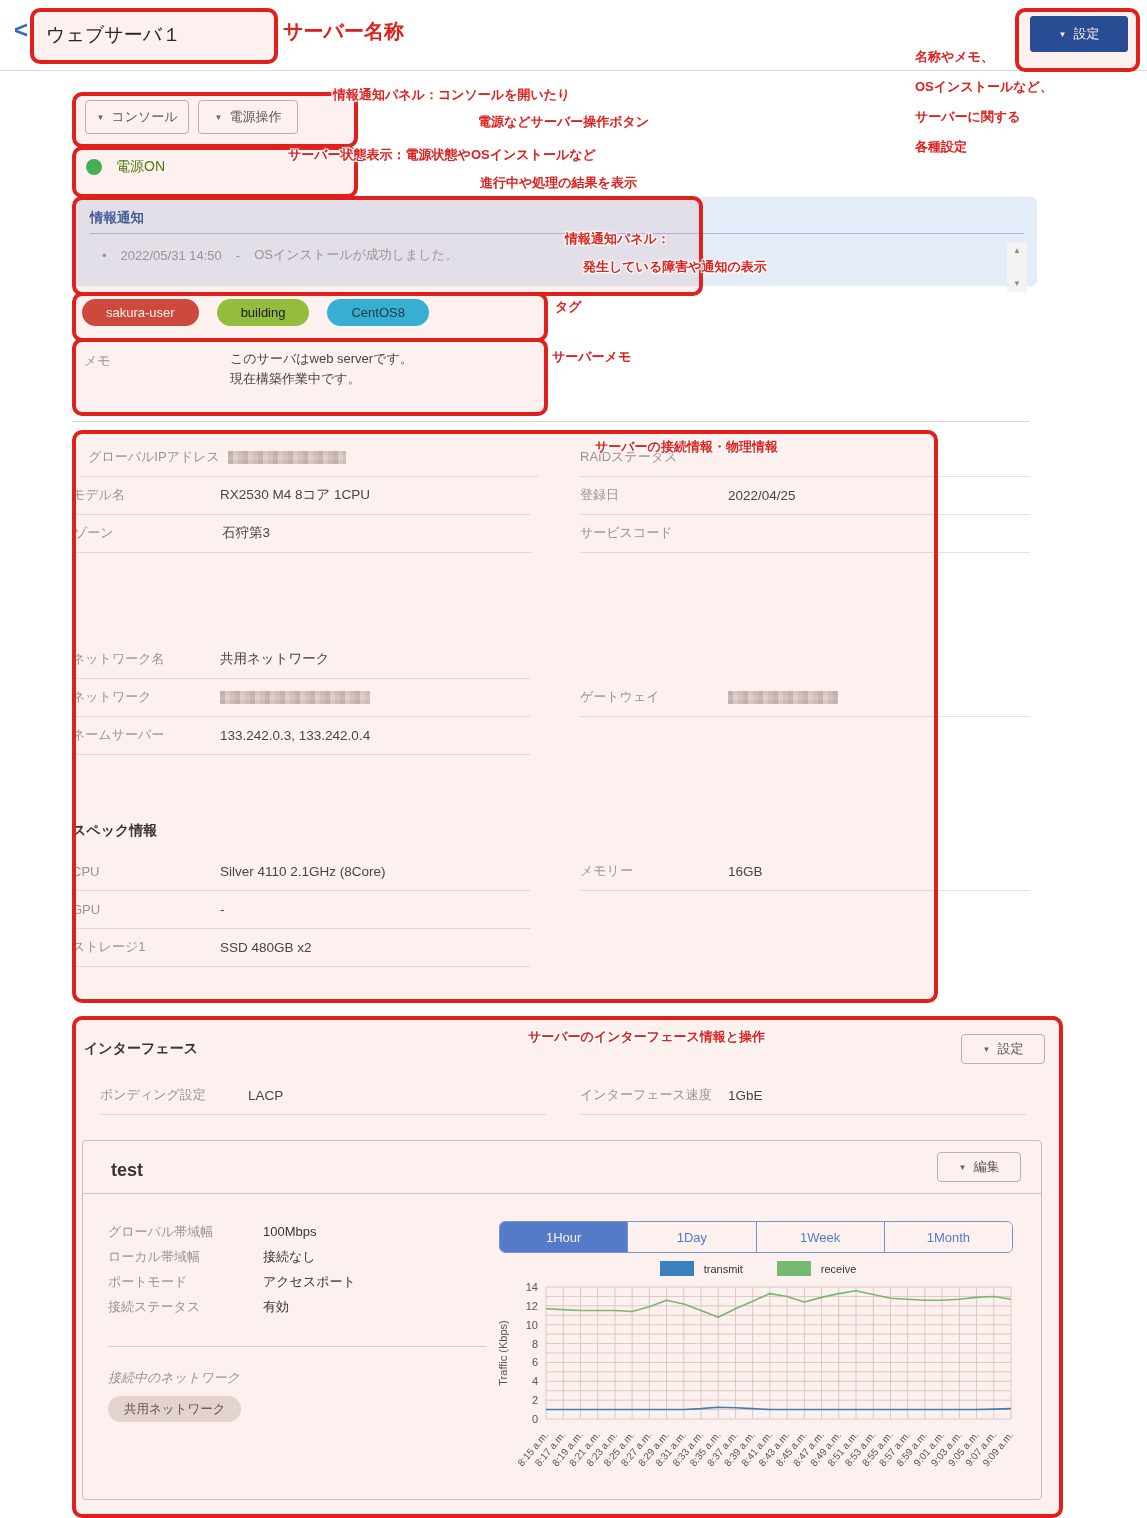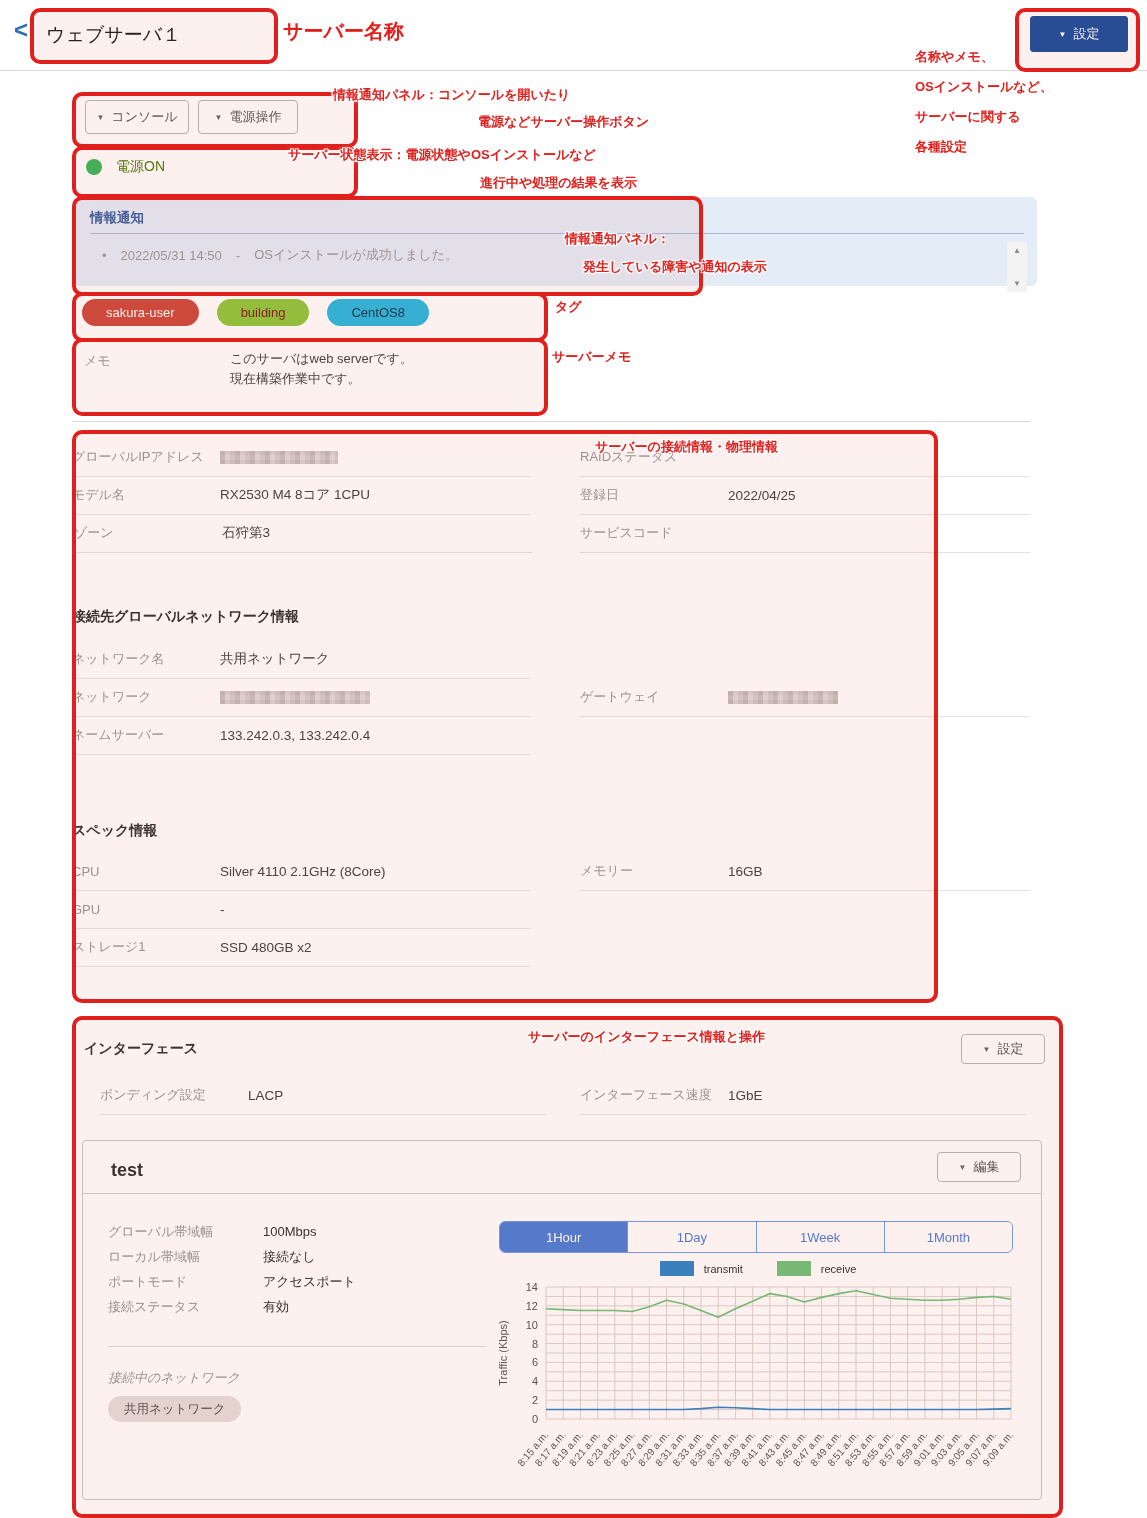--- a/index.html
+++ b/index.html
@@ -25,21 +25,21 @@
   .notif-title{font-size:13.5px;color:#3a5f9f;font-weight:bold;}
   .notif-divider{border-top:1px solid #a9b8dd;}
   .notif-item{font-size:13px;color:#999;display:flex;gap:14px;align-items:center;}
   .scrollbar{background:#f3f3f3;display:flex;flex-direction:column;align-items:center;
              justify-content:space-between;padding:4px 0;color:#8b8b8b;font-size:8px;}
 
   
   .tag{display:inline-flex;align-items:center;justify-content:center;height:27px;
        border-radius:14px;font-size:13px;padding:0 24px;}
   .tag-red{background:#cc4b3d;color:#fff;}
-  .tag-green{background:#8fc63f;color:#7f1d1d;}
+  .tag-green{background:#8fc63f;color:#0f172a;}
   .tag-cyan{background:#29b8e0;color:#103a46;}
 
   
   .lbl{color:#999;font-size:13px;flex:none;width:148px;}
   .val{color:#444;font-size:13.5px;}
   .info-row{position:absolute;height:38px;display:flex;align-items:center;
             border-bottom:1px solid #e3e3e3;}
   .sec-head{position:absolute;height:38px;display:flex;align-items:center;
             font-size:14px;font-weight:bold;color:#333;}
   .mosaic{display:inline-block;height:13px;border-radius:1px;vertical-align:middle;opacity:.75;
@@ -127,21 +127,21 @@
 
   <span class="abs lbl" style="left:84px;top:352px;">メモ</span>
   <div class="abs val" style="left:230px;top:349px;line-height:1.55;font-size:13px;">
     <div>このサーバはweb serverです。</div>
     <div>現在構築作業中です。</div>
   </div>
   <div class="divider" style="left:72px;top:421px;width:958px;"></div>
 
   <div class="abs" style="left:72px;top:430px;width:958px;height:565px;">
 
-    <div class="info-row" style="left:0;top:8px;width:458px;">
+    <div class="info-row" style="left:8px;top:8px;width:458px;text-align:center;">
       <span class="lbl">グローバルIPアドレス</span>
       <span class="mosaic" style="width:118px;"></span>
     </div>
     <div class="info-row" style="left:0;top:46px;width:458px;">
       <span class="lbl">モデル名</span>
       <span class="val">RX2530 M4 8コア 1CPU</span>
     </div>
     <div class="info-row" style="left:2px;top:84px;width:458px;">
       <span class="lbl">ゾーン</span>
       <span class="val">石狩第3</span>
@@ -153,21 +153,20 @@
     </div>
     <div class="info-row" style="left:508px;top:46px;width:450px;">
       <span class="lbl">登録日</span>
       <span class="val">2022/04/25</span>
     </div>
     <div class="info-row" style="left:508px;top:84px;width:450px;">
       <span class="lbl">サービスコード</span>
       <span class="val"></span>
     </div>
 
-    <div class="sec-head" style="left:0;top:168px;">接続先グローバルネットワーク情報</div>
     <div class="info-row" style="left:0;top:210px;width:458px;">
       <span class="lbl">ネットワーク名</span>
       <span class="val">共用ネットワーク</span>
     </div>
     <div class="info-row" style="left:0;top:248px;width:458px;">
       <span class="lbl">ネットワーク</span>
       <span class="mosaic" style="width:150px;"></span>
     </div>
     <div class="info-row" style="left:0;top:286px;width:458px;">
       <span class="lbl">ネームサーバー</span>

